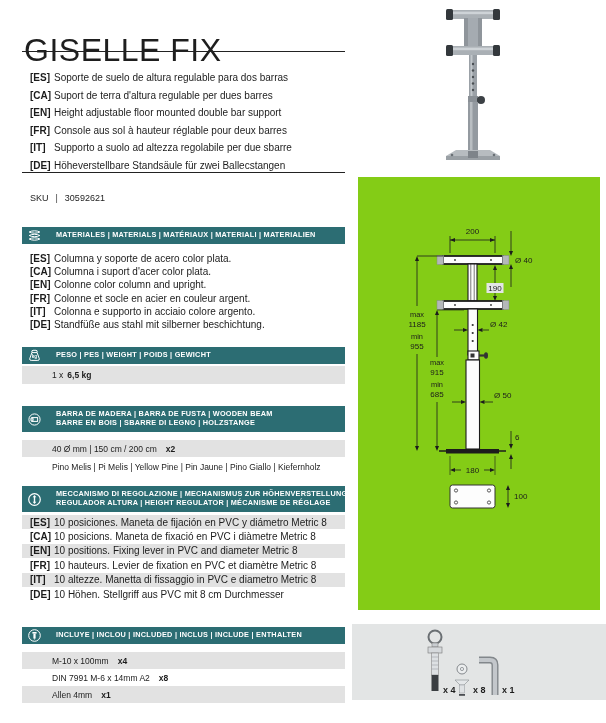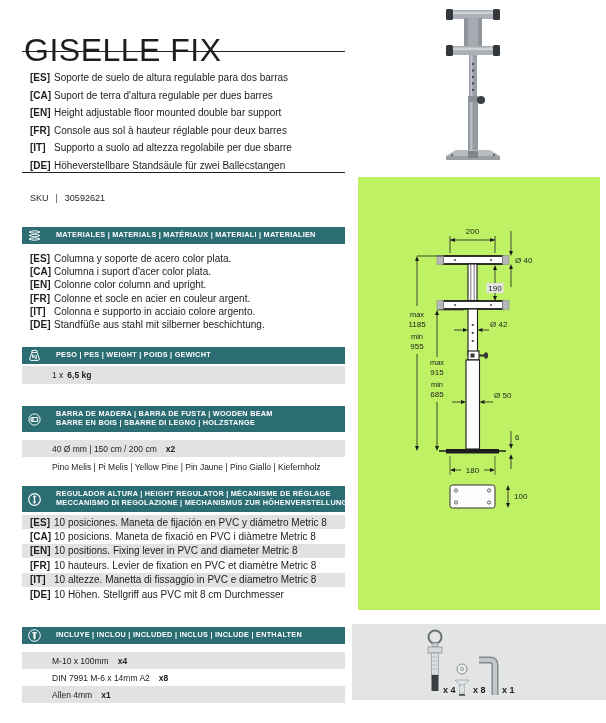--- a/index.html
+++ b/index.html
@@ -20,21 +20,21 @@
   .secbar{position:absolute;left:22px;width:323px;background:#2c6d73;color:#fff;
           display:flex;align-items:center;}
   .secbar .icon{margin:0 6px 0 5px;flex:0 0 auto;display:flex;}
   .secbar .lab{font-size:7.3px;font-weight:bold;letter-spacing:.25px;line-height:8.8px;white-space:nowrap;padding-left:8px;}
   .vrow{position:absolute;left:22px;width:323px;display:flex;align-items:center;
         font-size:8.5px;padding-left:30px;box-sizing:border-box;}
   .b{font-weight:bold;}
   .qty{font-weight:bold;margin-left:9px;}
   
   #photo{position:absolute;left:428px;top:4px;}
-  #tech-panel{position:absolute;left:358px;top:177px;width:242px;height:433px;background:#bef264;}
+  #tech-panel{position:absolute;left:358px;top:177px;width:242px;height:433px;background:#84cc16;}
   #hw-panel{position:absolute;left:352px;top:624px;width:256px;height:76px;background:#e3e5e5;}
   #tech-panel svg text{font-size:8px;fill:#1c1c1c;}
   #tech-panel svg text.sm{font-size:7.4px;}
   #hw-panel svg text{font-size:9px;font-weight:bold;fill:#1c1c1c;}
   .dim{stroke:#1c1c1c;stroke-width:.8;fill:none;}
   .dimt{stroke:#1c1c1c;stroke-width:.6;fill:none;}
   .ah{fill:#1c1c1c;stroke:none;}
   .part{fill:#fdfdfd;stroke:#1c1c1c;stroke-width:1.8;}
   .part2{fill:#fdfdfd;stroke:#1c1c1c;stroke-width:1.1;}
   .cap{fill:#b4b8ba;stroke:#83878a;stroke-width:.5;}
@@ -159,22 +159,22 @@
   <div class="secbar" style="top:486px;height:26px">
     <span class="icon">
       <svg width="15" height="15" viewBox="0 0 15 15">
         <circle class="ico" cx="7.5" cy="7.5" r="5.8" style="stroke-width:1.2"></circle>
         <line x1="7.5" y1="4.6" x2="7.5" y2="10.4" stroke="#fff" stroke-width="1.4"></line>
         <polygon points="7.5,2.9 5.7,5.2 9.3,5.2" fill="#fff"></polygon>
         <polygon points="7.5,12.1 5.7,9.8 9.3,9.8" fill="#fff"></polygon>
       </svg>
       </span>
     <span class="lab">
+      <div>MECCANISMO DI REGOLAZIONE | MECHANISMUS ZUR HÖHENVERSTELLUNG</div>
       <div>REGULADOR ALTURA | HEIGHT REGULATOR | MÉCANISME DE RÉGLAGE</div>
-      <div>MECCANISMO DI REGOLAZIONE | MECHANISMUS ZUR HÖHENVERSTELLUNG</div>
     </span>
   </div>
   <div class="list" style="top:515px">
     <div class="lrow bg-gray" style="height:14.4px">
       <span class="tag">[ES]</span>
       <span class="txt">10 posiciones. Maneta de fijación en PVC y diámetro Metric 8</span>
       </div>
     <div class="lrow" style="height:14.4px">
       <span class="tag">[CA]</span>
       <span class="txt">10 posicions. Maneta de fixació en PVC i diàmetre Metric 8</span>

